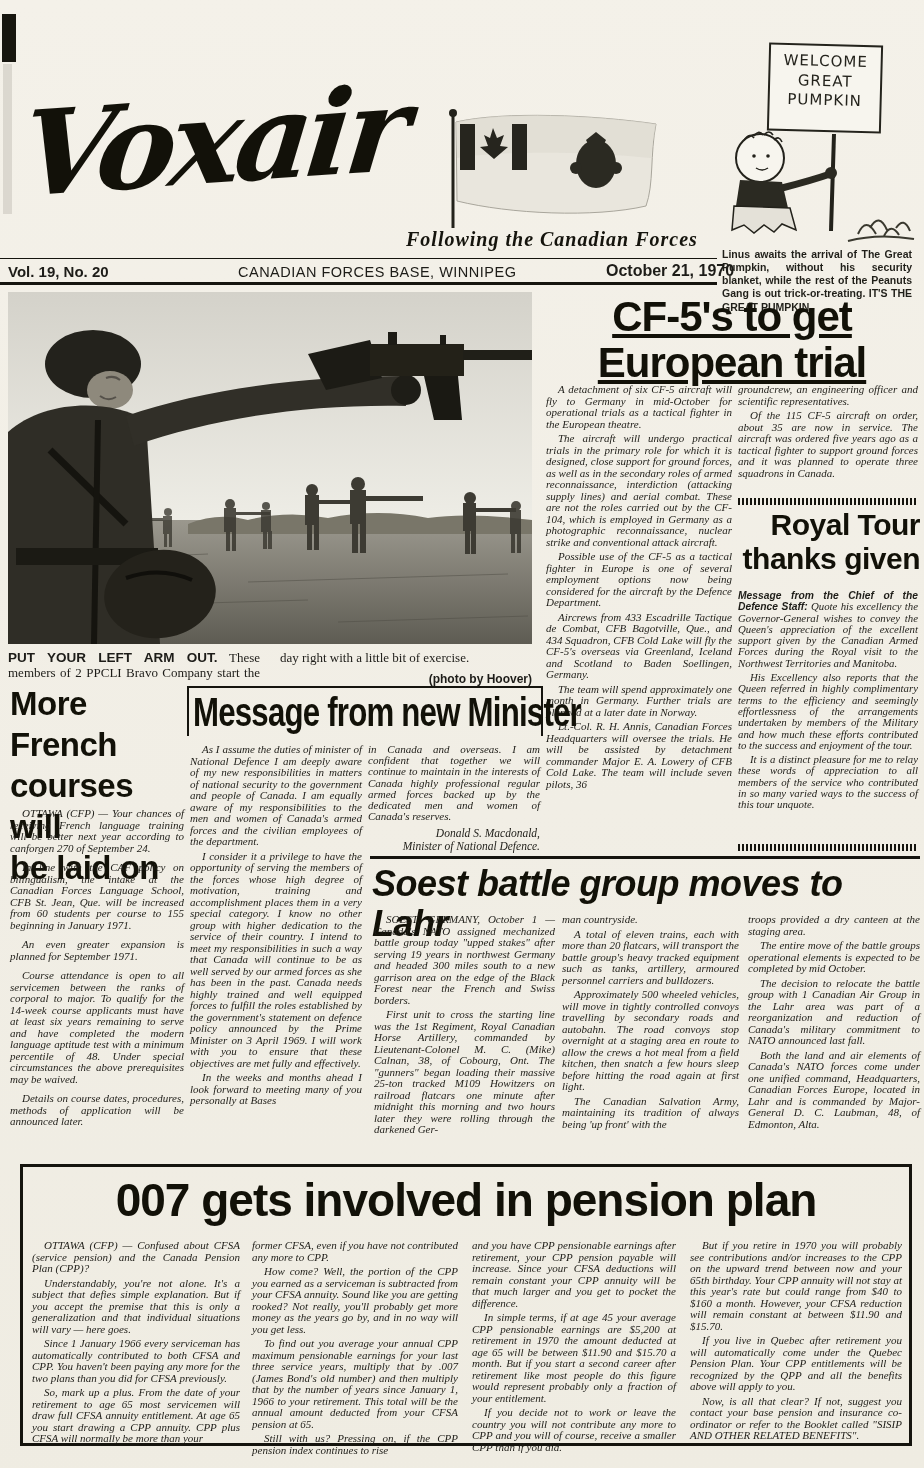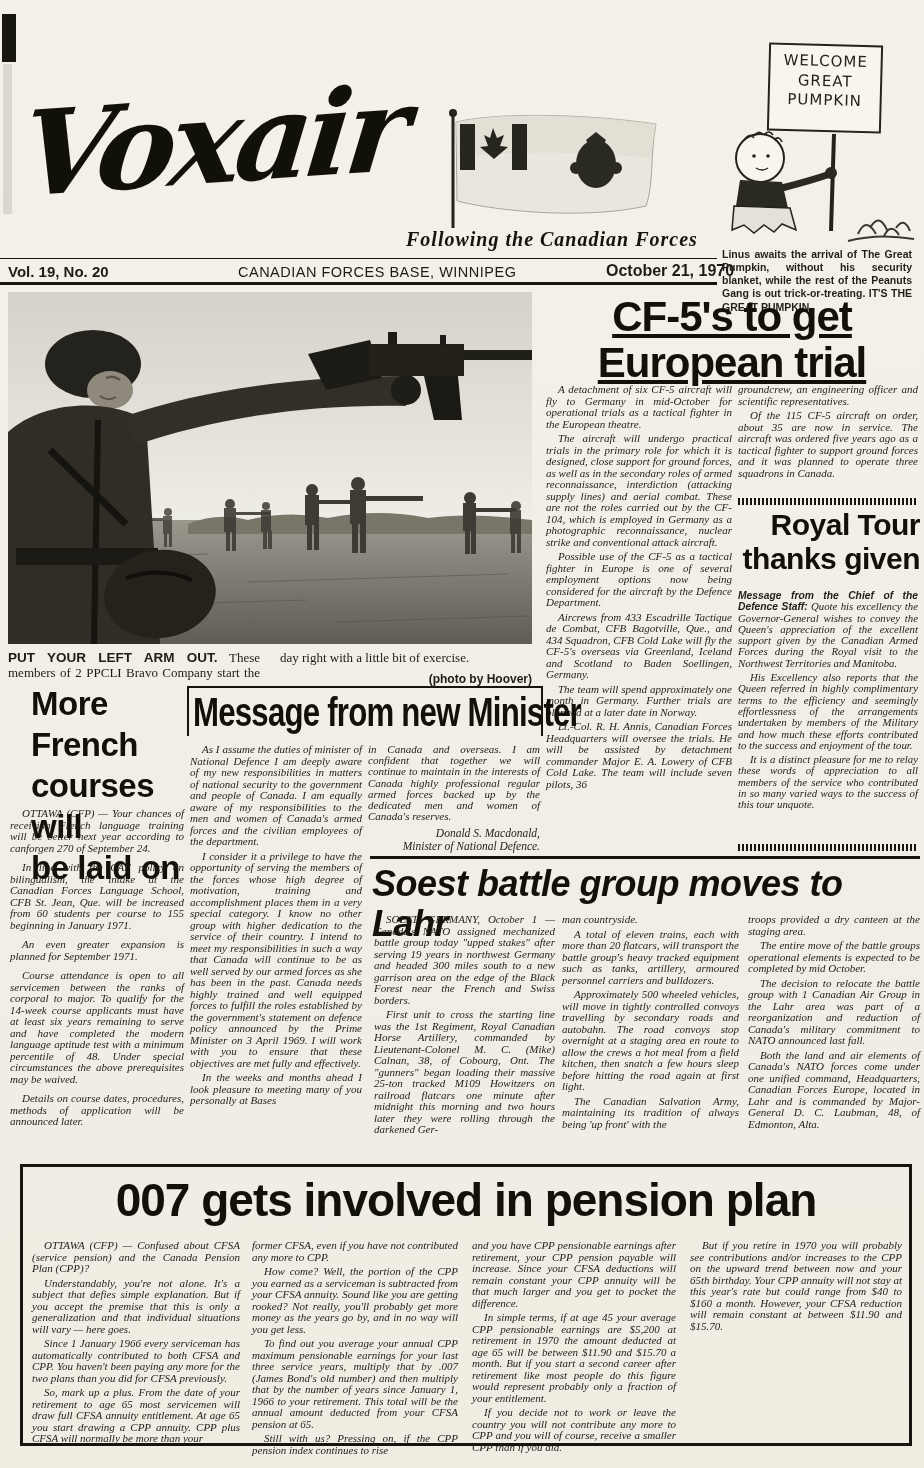--- a/index.html
+++ b/index.html
@@ -242,40 +242,40 @@
   <div class="abs hl h-rt" style="left:738px;top:508px;width:182px;text-align:right;">
     <div>Royal Tour</div>
     <div>thanks given</div>
   </div>
   <div class="abs serif-body" style="left:738px;top:580px;width:180px;font-size:10.8px;line-height:11.3px;">
     <p style="text-indent:0;margin-top:10px;"><strong style="font-family:'Liberation Sans',sans-serif;font-size:10.3px;">Message from the Chief of the Defence Staff:</strong> <span>Quote his excellency the Governor-General wishes to convey the Queen's appreciation of the excellent support given by the Canadian Armed Forces during the Royal visit to the Northwest Territories and Manitoba.</span></p>
     <span><p>His Excellency also reports that the Queen referred in highly complimentary terms to the efficiency and seemingly effortlessness of the arrangements undertaken by members of the Military and how much these efforts contributed to the success and enjoyment of the tour.</p><p>It is a distinct pleasure for me to relay these words of appreciation to all members of the service who contributed in so many varied ways to the success of this tour unquote.</p></span>
   </div>
   <div class="abs hatch" style="left:738px;top:844px;width:180px;"></div>
 
-  <div class="abs hl h-french" style="left:10px;top:683px;width:178px;margin-left:21px;">
+  <div class="abs hl h-french" style="left:10px;top:683px;width:178px;">
     <div>More French</div>
     <div>courses will</div>
     <div>be laid on</div>
   </div>
   <div class="abs serif-body gapped" style="left:10px;top:808px;width:174px;">
       <p>OTTAWA (CFP) — Your chances of receiving French language training will be better next year according to canforgen 270 of September 24.</p>
       <p>In line with the CAF policy on bilingualism, the intake at the Canadian Forces Language School, CFB St. Jean, Que. will be increased from 60 students per course to 155 beginning in January 1971.</p>
       <p>An even greater expansion is planned for September 1971.</p>
       <p>Course attendance is open to all servicemen between the ranks of corporal to major. To qualify for the 14-week course applicants must have at least six years remaining to serve and have completed the modern language aptitude test with a minimum percentile of 48. Under special circumstances the above prerequisites may be waived.</p>
       <p>Details on course dates, procedures, methods of application will be announced later.</p>
     </div>
 
   <div class="abs h-minister-box" style="left:187px;top:686px;width:356px;height:50px;padding:2px 4px;">
     <div class="hl h-minister">Message from new Minister</div>
   </div>
   <div class="abs serif-body" style="left:190px;top:744px;width:172px;">
       <p>As I assume the duties of minister of National Defence I am deeply aware of my new responsibilities in matters of national security to the government and people of Canada. I am equally aware of my responsibilities to the men and women of Canada's armed forces and the civilian employees of the department.</p>
       <p>I consider it a privilege to have the opportunity of serving the members of the forces whose high degree of motivation, training and accomplishment places them in a very special category. I know no other group with higher dedication to the service of their country. I intend to meet my responsibilities in such a way that Canada will continue to be as well served by our armed forces as she has been in the past. Canada needs highly trained and well equipped forces to fulfill the roles established by the government's statement on defence policy announced by the Prime Minister on 3 April 1969. I will work with you to ensure that these objectives are met fully and effectively.</p>
-      <p>In the weeks and months ahead I look pleasure to meeting many of you personally at Bases</p>
+      <p>In the weeks and months ahead I look forward to meeting many of you personally at Bases</p>
     </div>
   <div class="abs serif-body no-indent-first" style="left:368px;top:744px;width:172px;line-height:11.2px;">
     <span><p>in Canada and overseas. I am confident that together we will continue to maintain in the interests of Canada highly professional regular armed forces backed up by the dedicated men and women of Canada's reserves.</p></span>
     <div class="signature">
       <div>Donald S. Macdonald,</div>
       <div>Minister of National Defence.</div>
     </div>
   </div>
 
   <div class="abs rule" style="left:370px;top:856px;width:550px;height:3px;"></div>
@@ -312,15 +312,17 @@
       <p>To find out you average your annual CPP maximum pensionable earnings for your last three service years, multiply that by .007 (James Bond's old number) and then multiply that by the number of years since January 1, 1966 to your retirement. This total will be the annual amount deducted from your CFSA pension at 65.</p>
       <p>Still with us? Pressing on, if the CPP pension index continues to rise</p>
     </div>
   <div class="abs serif-body no-indent-first" style="left:472px;top:1240px;width:204px;">
       <p>and you have CPP pensionable earnings after retirement, your CPP pension payable will increase. Since your CFSA deductions will remain constant your CPP annuity will be that much larger and you get to pocket the difference.</p>
       <p>In simple terms, if at age 45 your average CPP pensionable earnings are $5,200 at retirement in 1970 the amount deducted at age 65 will be between $11.90 and $15.70 a month. But if you start a second career after retirement like most people do this figure would represent probably only a fraction of your entitlement.</p>
       <p>If you decide not to work or leave the country you will not contribute any more to CPP and you will of course, receive a smaller CPP than if you did.</p>
     </div>
   <div class="abs serif-body" style="left:690px;top:1240px;width:212px;">
       <p>But if you retire in 1970 you will probably see contributions and/or increases to the CPP on the upward trend between now and your 65th birthday. Your CPP annuity will not stay at this year's rate but could range from $40 to $160 a month. However, your CFSA reduction will remain constant at between $11.90 and $15.70.</p>
+      <p>If you live in Quebec after retirement you will automatically come under the Quebec Pension Plan. Your CPP entitlements will be recognized by the QPP and all the benefits above will apply to you.</p>
+      <p>Now, is all that clear? If not, suggest you contact your base pension and insurance co-ordinator or refer to the Booklet called "SISIP AND OTHER RELATED BENEFITS".</p>
     </div>
 
 </div>
 
 </body></html>

